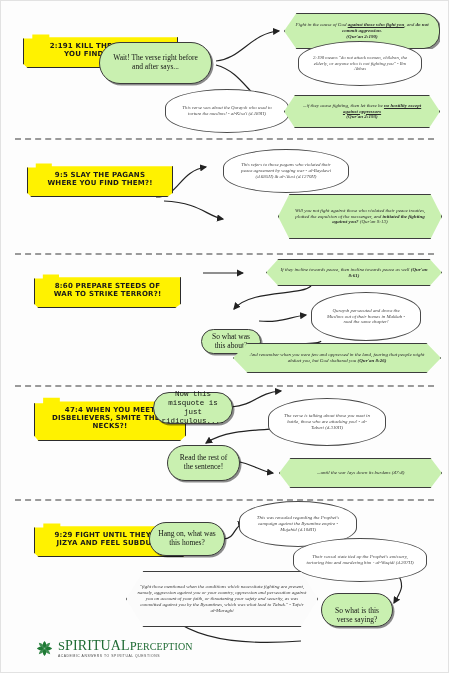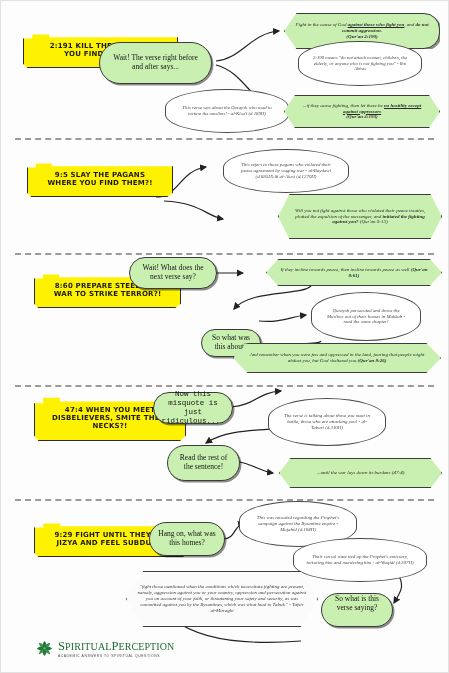--- a/index.html
+++ b/index.html
@@ -45,21 +45,21 @@
     clip-path: polygon(0% 16%, 6% 16%, 6% 4%, 17% 4%, 17% 12%, 100% 12%,
                        100% 88%, 96% 100%, 3% 100%, 0% 88%);
   }
   .claim span { display: block; text-transform: uppercase; }
   
   .qbubble {
     background: #c9f0b0;
     border: 1.5px solid #3c3c3c;
     border-radius: 22px;
     color: #141414;
-    padding: 13px 8px;
+    padding: 1px 8px;
     box-shadow: 1.5px 1.5px 0 rgba(0,0,0,.45);
   }
   
   .verse {
     background: #c9f0b0;
     border: 1.5px solid #3c3c3c;
     color: #2a2a2a;
     font-style: italic;
     padding: 5px 10px;
     box-shadow: 1.5px 1.5px 0 rgba(0,0,0,.45);
@@ -203,23 +203,20 @@
     </span>
   </div>
 
   <div class="sep" style="top:252px;"></div>
 
   <div class="node claim s7" style="left:33px; top:272px; width:147px; height:35px; flex-direction:column;">
     <span>8:60 PREPARE STEEDS OF</span>
     <span>WAR TO STRIKE TERROR?!</span>
   </div>
 
-  <div class="node qbubble s75" style="left:128px; top:256px; width:88px; height:32px;">
-    <span>Wait! What does the next verse say?</span>
-  </div>
 
   <div class="node verse s5" style="left:265px; top:258px; width:176px; height:27px;">
     <span>
       If they incline towards peace, then incline towards peace as well <b>(Qur'an 8:61)</b>
     </span>
   </div>
 
   <div class="node qbubble s75" style="left:200px; top:288px; width:60px; height:25px;margin-top:40px;">
     <span>So what was this about?</span>
   </div>
@@ -293,19 +290,19 @@
         <path d="M4 20 C9 15 15 15 19 20 C15 25 9 25 4 20 Z"></path>
         <path d="M36 20 C31 15 25 15 21 20 C25 25 31 25 36 20 Z"></path>
         <path d="M8 8 C15 9 19 13 20 20 C13 19 9 15 8 8 Z" opacity=".85"></path>
         <path d="M32 8 C31 15 27 19 20 20 C21 13 25 9 32 8 Z" opacity=".85"></path>
         <path d="M8 32 C9 25 13 21 20 20 C19 27 15 31 8 32 Z" opacity=".85"></path>
         <path d="M32 32 C25 31 21 27 20 20 C27 21 31 25 32 32 Z" opacity=".85"></path>
       </g>
     </svg>
     <div>
       <div class="wordmark">
-        <span class="cap">S</span><span style="font-size:10px;">PIRITUAL</span><span class="cap">P</span><span style="font-size:10px;">ERCEPTION</span>
+        <span class="cap">S</span><span style="font-size:14px;">PIRITUAL</span><span class="cap">P</span><span style="font-size:10px;">ERCEPTION</span>
       </div>
       <div class="tagline">ACADEMIC ANSWERS TO SPIRITUAL QUESTIONS</div>
     </div>
   </div>
 
 </div>
 
 </body></html>

